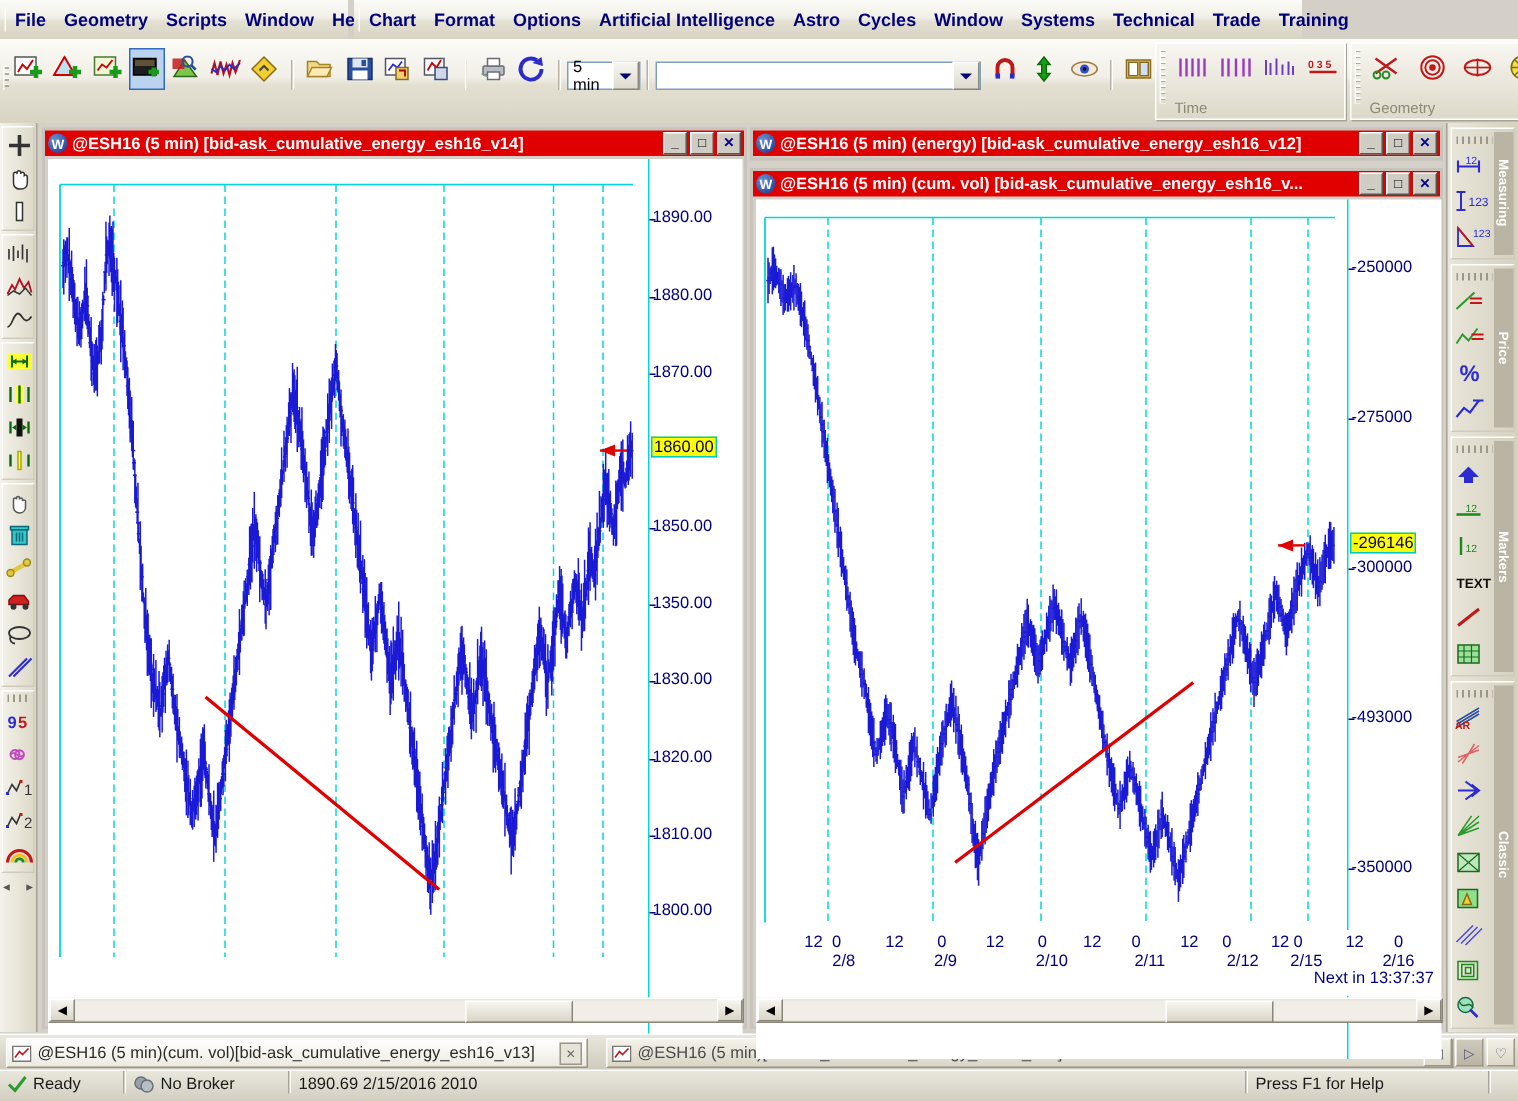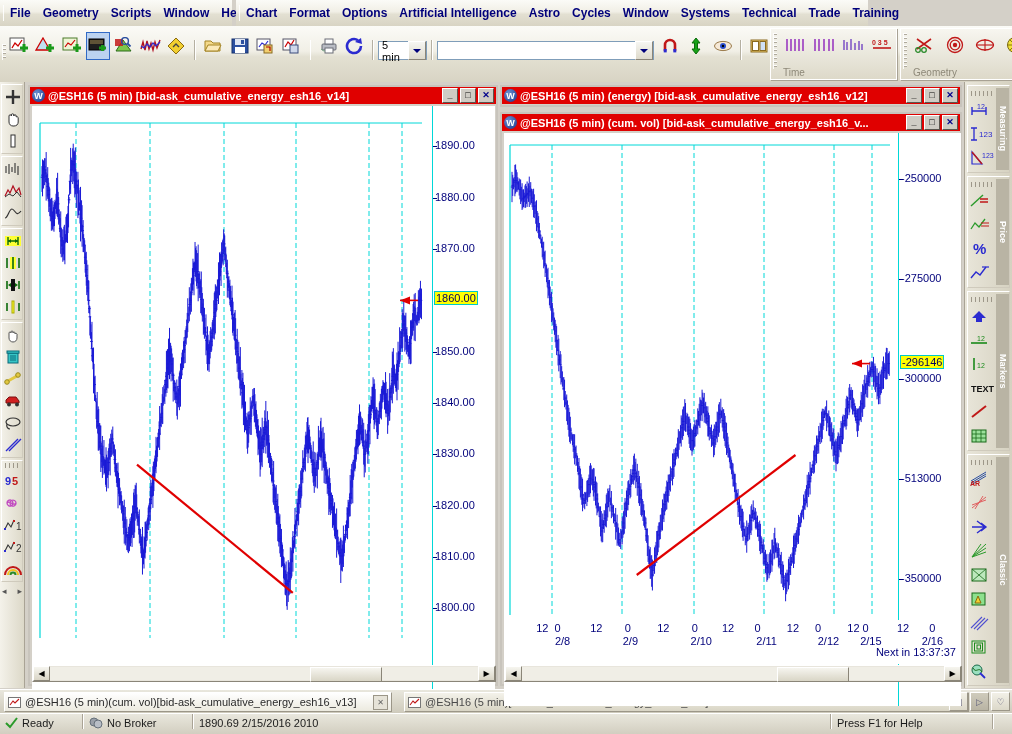--- a/index.html
+++ b/index.html
@@ -1862,21 +1862,21 @@
       <div id="price-axis-labels" style="position:relative;width:100%;height:100%;">
           <div style="position: absolute; left: 0px; width: 4px; height: 1px; background: rgb(0, 0, 123); top: 502.337px;"></div>
           <div class="axislbl" style="left: 2px; top: 495.337px;">1800.00</div>
           <div style="position: absolute; left: 0px; width: 4px; height: 1px; background: rgb(0, 0, 123); top: 451.01px;"></div>
           <div class="axislbl" style="left: 2px; top: 444.01px;">1810.00</div>
           <div style="position: absolute; left: 0px; width: 4px; height: 1px; background: rgb(0, 0, 123); top: 399.684px;"></div>
           <div class="axislbl" style="left: 2px; top: 392.684px;">1820.00</div>
           <div style="position: absolute; left: 0px; width: 4px; height: 1px; background: rgb(0, 0, 123); top: 348.357px;"></div>
           <div class="axislbl" style="left: 2px; top: 341.357px;">1830.00</div>
           <div style="position: absolute; left: 0px; width: 4px; height: 1px; background: rgb(0, 0, 123); top: 297.031px;"></div>
-          <div class="axislbl" style="left: 2px; top: 290.031px;">1840.00</div>
+          <div class="axislbl" style="left: 2px; top: 290.031px;">1350.00</div>
           <div style="position: absolute; left: 0px; width: 4px; height: 1px; background: rgb(0, 0, 123); top: 245.704px;"></div>
           <div class="axislbl" style="left: 2px; top: 238.704px;">1850.00</div>
           <div style="position: absolute; left: 0px; width: 4px; height: 1px; background: rgb(0, 0, 123); top: 143.051px;"></div>
           <div class="axislbl" style="left: 2px; top: 136.051px;">1870.00</div>
           <div style="position: absolute; left: 0px; width: 4px; height: 1px; background: rgb(0, 0, 123); top: 91.7245px;"></div>
           <div class="axislbl" style="left: 2px; top: 84.7245px;">1880.00</div>
           <div style="position: absolute; left: 0px; width: 4px; height: 1px; background: rgb(0, 0, 123); top: 40.398px;"></div>
           <div class="axislbl" style="left: 2px; top: 33.398px;">1890.00</div>
           <div class="axishl" style="left: 1px; top: 185.378px;">1860.00</div>
         </div>
@@ -2778,21 +2778,21 @@
 
     <div class="axisarea" style="left:396px;top:19px;width:62px;height:573px;border-left:1px solid #00d8d8;">
       <div id="cumvol-axis-labels" style="position:relative;width:100%;height:100%;">
           <div style="position: absolute; left: 0px; width: 4px; height: 1px; background: rgb(0, 0, 123); top: 46px;"></div>
           <div class="axislbl" style="left: 2px; top: 39px;">-250000</div>
           <div style="position: absolute; left: 0px; width: 4px; height: 1px; background: rgb(0, 0, 123); top: 146px;"></div>
           <div class="axislbl" style="left: 2px; top: 139px;">-275000</div>
           <div style="position: absolute; left: 0px; width: 4px; height: 1px; background: rgb(0, 0, 123); top: 246px;"></div>
           <div class="axislbl" style="left: 2px; top: 239px;">-300000</div>
           <div style="position: absolute; left: 0px; width: 4px; height: 1px; background: rgb(0, 0, 123); top: 346px;"></div>
-          <div class="axislbl" style="left: 2px; top: 339px;">-513000</div>
+          <div class="axislbl" style="left: 2px; top: 339px;">-493000</div>
           <div style="position: absolute; left: 0px; width: 4px; height: 1px; background: rgb(0, 0, 123); top: 446px;"></div>
           <div class="axislbl" style="left: 2px; top: 439px;">-350000</div>
           <div class="axishl" style="left: 1px; top: 221.584px;">-296146</div>
         </div>
     </div>
 
     <div style="position:absolute;left:2px;top:506px;width:456px;height:44px;background:#fff;">
       <div id="cumvol-x-labels" style="position:relative;width:100%;height:100%;">
           <div class="xlbl" style="left: 32.24px; top: 2px;">12</div>
           <div class="xlbl" style="left: 50.6px; top: 2px;">0</div>

